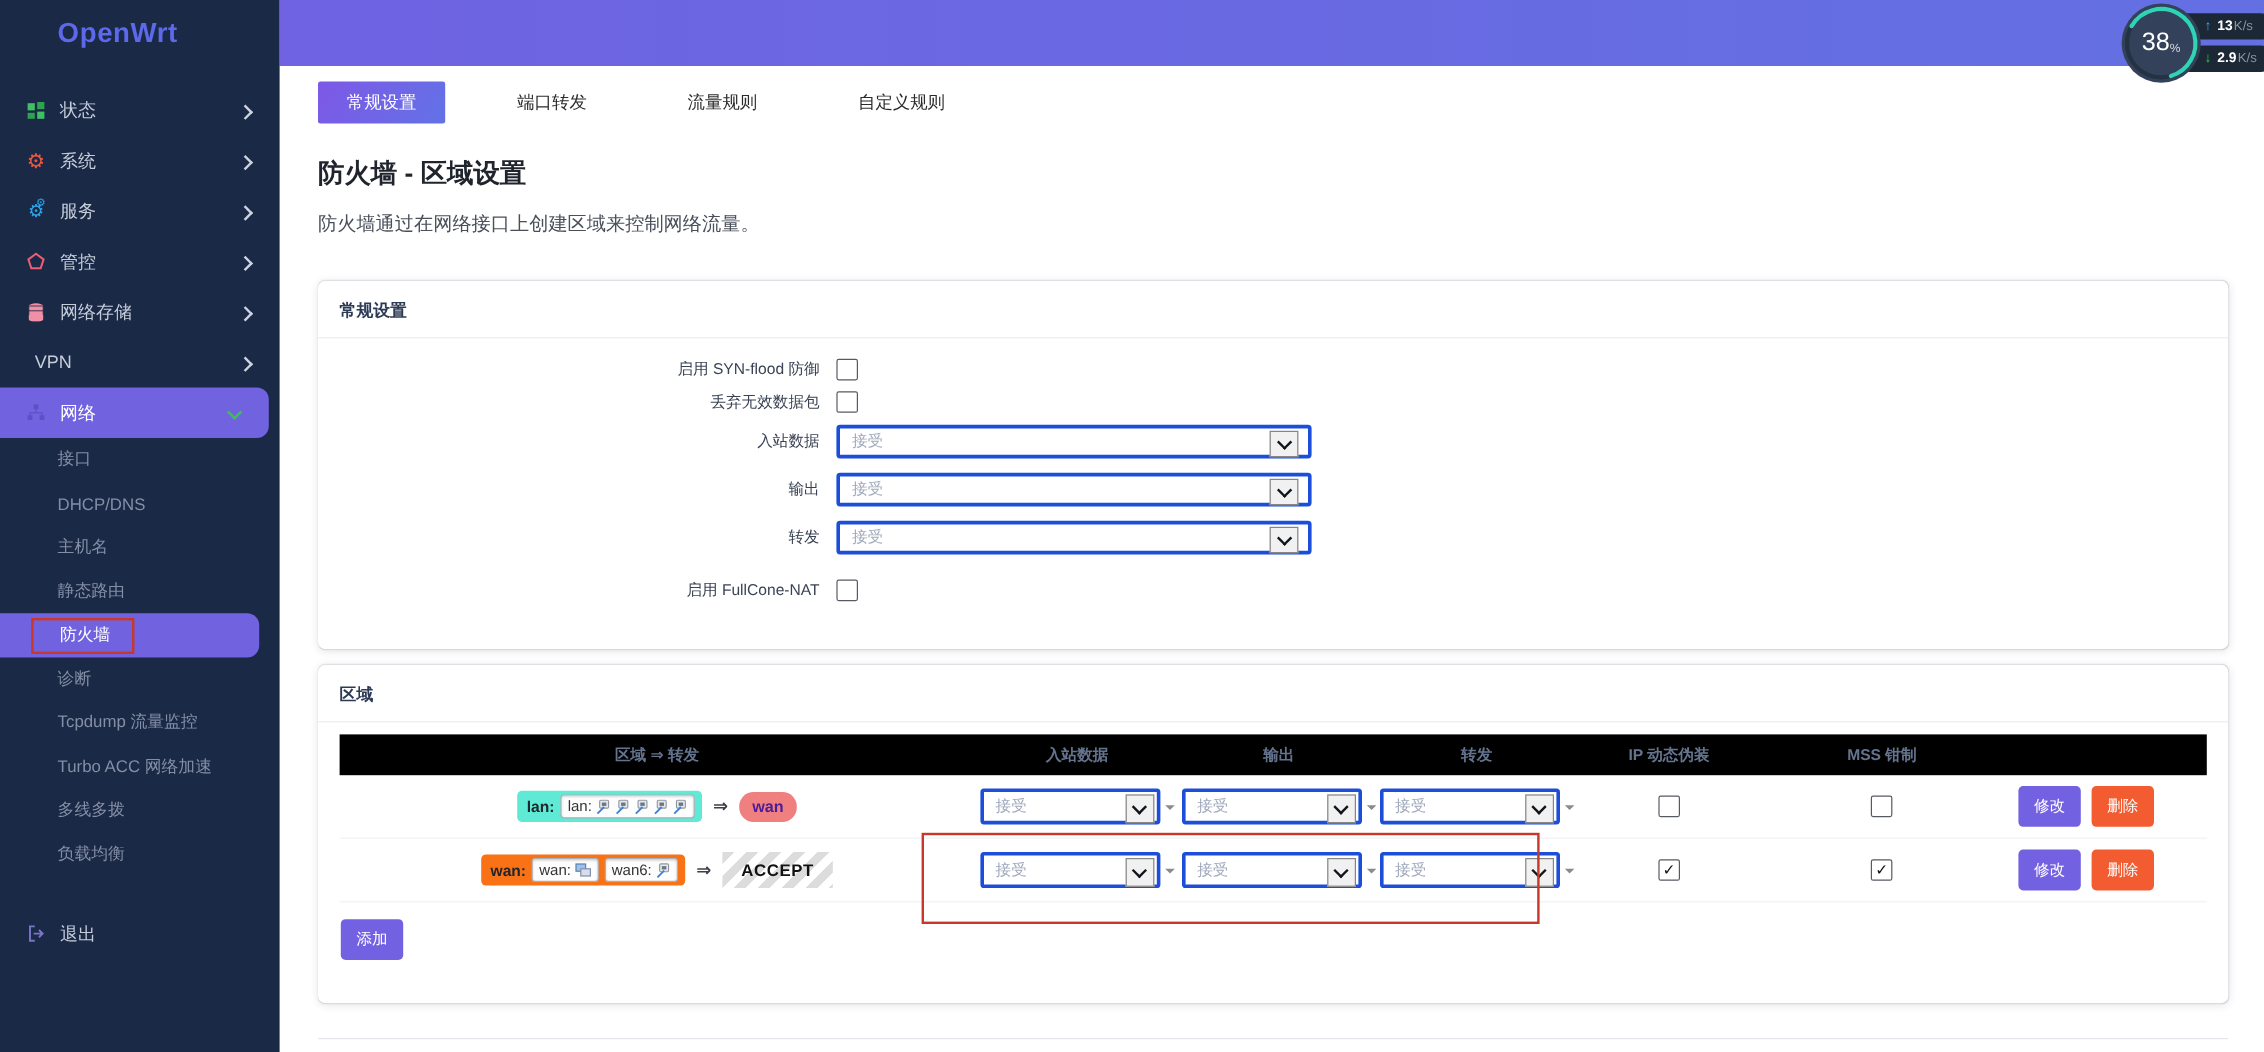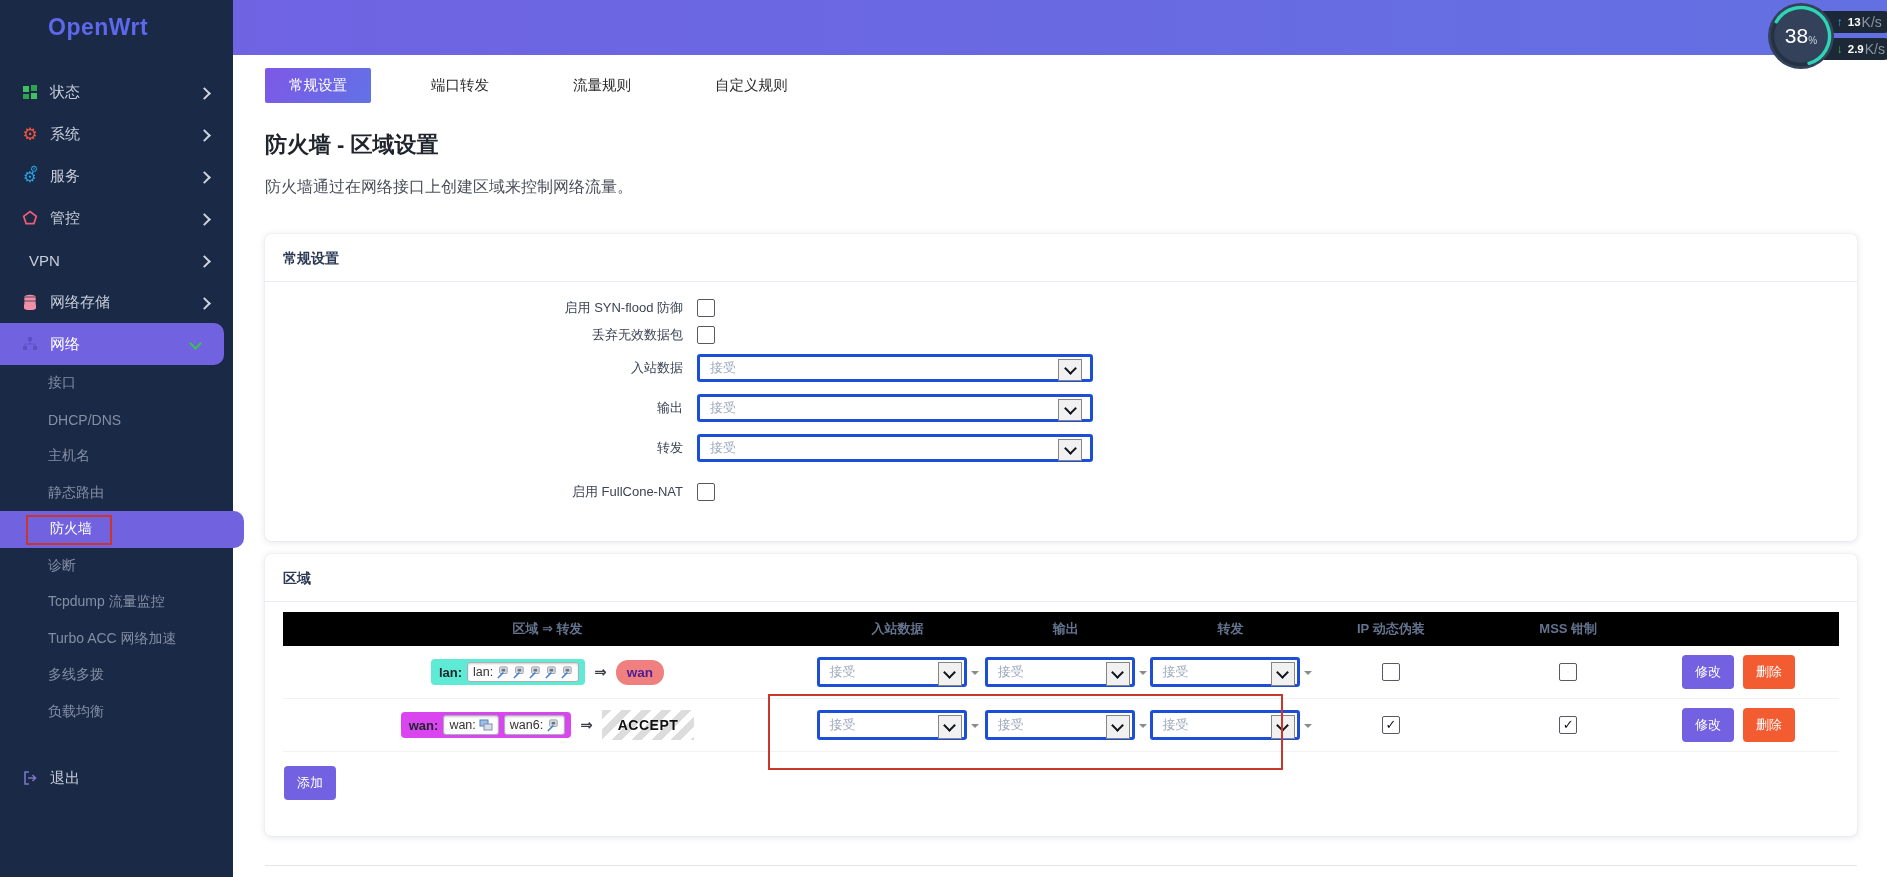--- a/index.html
+++ b/index.html
@@ -15,38 +15,38 @@
   .nav-item .nicon{width:18px;margin-left:21px;display:flex;justify-content:center;align-items:center;}
   .nav-item .nlabel{margin-left:11px;}
   .nav-item.noicon .nlabel{margin-left:29px;}
   .chev-r{width:7px;height:7px;border-right:2px solid #cdd3e0;border-bottom:2px solid #cdd3e0;
     transform:rotate(-45deg);position:absolute;right:24px;top:18px;}
   .chev-d{width:7px;height:7px;border-right:2px solid #3cc24e;border-bottom:2px solid #3cc24e;
     transform:rotate(45deg);position:absolute;right:24px;top:16px;}
   .nav-item.active{background:#7163e0;width:224px;border-radius:0 10px 10px 0;color:#fff;}
   .sub-item{height:36.5px;display:flex;align-items:center;padding-left:48px;color:#848ea5;
     font-size:14px;cursor:pointer;position:relative;}
-  .sub-item.active{background:#7163e0;width:244px;border-radius:0 10px 10px 0;color:#fff;padding-left:50px;box-sizing:border-box;}
+  .sub-item.active{background:#7163e0;width:216px;border-radius:0 10px 10px 0;color:#fff;padding-left:50px;box-sizing:border-box;}
   .annot{position:absolute;border:2px solid #c8372a;pointer-events:none;z-index:12;}
   .annot-sidebar{left:26px;top:4px;width:82px;height:26px;}
   .logout{margin-top:27px;}
   .gear{color:#f2573d;font-size:17px;line-height:1;}
   .gears{color:#2aa6ea;font-size:15px;line-height:1;position:relative;}
   .gears i{font-style:normal;font-size:9px;position:absolute;left:9px;top:-4px;}
 
   
   .main{flex:1;position:relative;}
   .topbar{height:55px;background:linear-gradient(90deg,#6f63e2,#6370e2);}
   .gauge-wrap{position:absolute;top:2px;right:0;height:70px;z-index:7;}
   .pills{position:absolute;top:9px;right:-8px;}
   .pill{display:flex;align-items:center;width:84px;height:22px;background:#1c2836;border-radius:11px;
     margin-bottom:5px;padding-left:26px;box-sizing:border-box;color:#fff;font-size:11.5px;font-weight:700;}
   .pill .arr-up{color:#3f9ef0;margin-right:5px;font-weight:700;}
   .pill .arr-dn{color:#35c553;margin-right:5px;font-weight:700;}
-  .pill .unit{color:#8a93a3;font-size:14px;font-weight:400;margin-left:1px;}
+  .pill .unit{color:#8a93a3;font-size:11px;font-weight:400;margin-left:1px;}
   .gauge{position:absolute;top:0;right:52px;width:68px;height:68px;}
   .gauge svg{position:absolute;left:0;top:0;}
   .gauge .pct{position:absolute;left:0;top:0;width:68px;height:68px;display:flex;align-items:center;
     justify-content:center;color:#fff;font-size:21px;font-weight:400;}
   .gauge .pct small{font-size:10px;color:#cfd6de;margin-top:8px;}
 
   
   .content{padding:0 30px 0 32px;}
   .tabs{display:flex;margin-top:13px;gap:36px;align-items:center;}
   .tab{font-size:14.5px;color:#2b2b2b;padding:8px 24px;cursor:pointer;}
@@ -85,21 +85,21 @@
   .ztable{margin:10px 18px 0;}
   .zhead,.zrow{display:grid;grid-template-columns:34% 11% 10.6% 10.6% 10% 12.8% 1fr;align-items:center;}
   .zhead{background:#000000;height:34px;font-size:13px;font-weight:700;color:#64748f;text-align:center;}
   .zhead div{text-align:center;}
   .zrow{height:52px;border-bottom:1px solid #f0f2f5;position:relative;}
   .zcell{display:flex;align-items:center;justify-content:center;}
   .zonecell{display:flex;align-items:center;justify-content:center;gap:9px;}
   .zpill{display:inline-flex;align-items:center;gap:5px;border-radius:4px;padding:3px 6px 3px 8px;
     font-size:13px;font-weight:700;color:#21262e;}
   .zpill.green{background:#5eead4;}
-  .zpill.red{background:#d946ef;justify-content:center;}
+  .zpill.red{background:#f97316;justify-content:center;}
   .netbox{display:inline-flex;align-items:center;gap:3px;background:#fdfdfd;border:1px solid #aab0b8;
     border-radius:3px;box-shadow:inset 0 1px 2px rgba(0,0,0,.18);padding:2px 5px;
     font-size:12.5px;font-weight:400;color:#333;}
   .zarrow{font-size:15px;font-weight:700;color:#3a3f48;}
   .ztarget-pill{background:#f08080;border-radius:12px;padding:5px 11px;font-size:13.5px;font-weight:700;color:#4c1d95;}
   .ztarget-policy{font-size:14px;font-weight:800;color:#111;letter-spacing:.5px;padding:7px 16px;
     background:repeating-linear-gradient(135deg,rgba(130,130,130,.28) 0 7px,rgba(255,255,255,0) 7px 14px);}
   .rowbtns{display:flex;gap:9px;justify-content:flex-end;padding-right:44px;}
   .btn{border:none;border-radius:4px;color:#fff;font-size:13px;padding:8px 13px;cursor:pointer;
     font-family:inherit;}
@@ -153,35 +153,35 @@
       <div class="nav-item">
         <span class="nicon">
           <svg width="16" height="16" viewBox="0 0 16 16">
               <polygon points="8,1.5 14.3,6.2 11.9,13.6 4.1,13.6 1.7,6.2" fill="none" stroke="#ee5d76" stroke-width="1.7"></polygon>
             </svg>
         </span>
         <span class="nlabel">管控</span>
         <span class="chev-r"></span>
       </div>
 
-      <div class="nav-item noicon">
-        <span class="nlabel">VPN</span>
-        <span class="chev-r"></span>
-      </div>
-
       <div class="nav-item">
         <span class="nicon">
           <svg width="16" height="16" viewBox="0 0 16 16">
               <ellipse cx="8" cy="3" rx="6" ry="2.2" fill="#f08fa6"></ellipse>
               <path d="M2 3v3.5c0 1.2 2.7 2.2 6 2.2s6-1 6-2.2V3z" fill="#f08fa6" stroke="#1a2946" stroke-width=".7"></path>
               <path d="M2 7v3.5c0 1.2 2.7 2.2 6 2.2s6-1 6-2.2V7z" fill="#f08fa6" stroke="#1a2946" stroke-width=".7"></path>
               <path d="M2 10.5V14c0 1.2 2.7 2.2 6 2.2s6-1 6-2.2v-3.5z" fill="#f08fa6"></path>
             </svg>
         </span>
         <span class="nlabel">网络存储</span>
+        <span class="chev-r"></span>
+      </div>
+
+      <div class="nav-item noicon">
+        <span class="nlabel">VPN</span>
         <span class="chev-r"></span>
       </div>
 
       <div class="nav-item active">
         <span class="nicon">
           <svg width="16" height="16" viewBox="0 0 16 16" opacity="0.55">
               <rect x="6" y="1" width="4" height="4" fill="#4c43ae"></rect>
               <rect x="1" y="10" width="4" height="4" fill="#4c43ae"></rect>
               <rect x="11" y="10" width="4" height="4" fill="#4c43ae"></rect>
               <path d="M8 5v3M3 10V8h10v2" stroke="#4c43ae" fill="none"></path>

